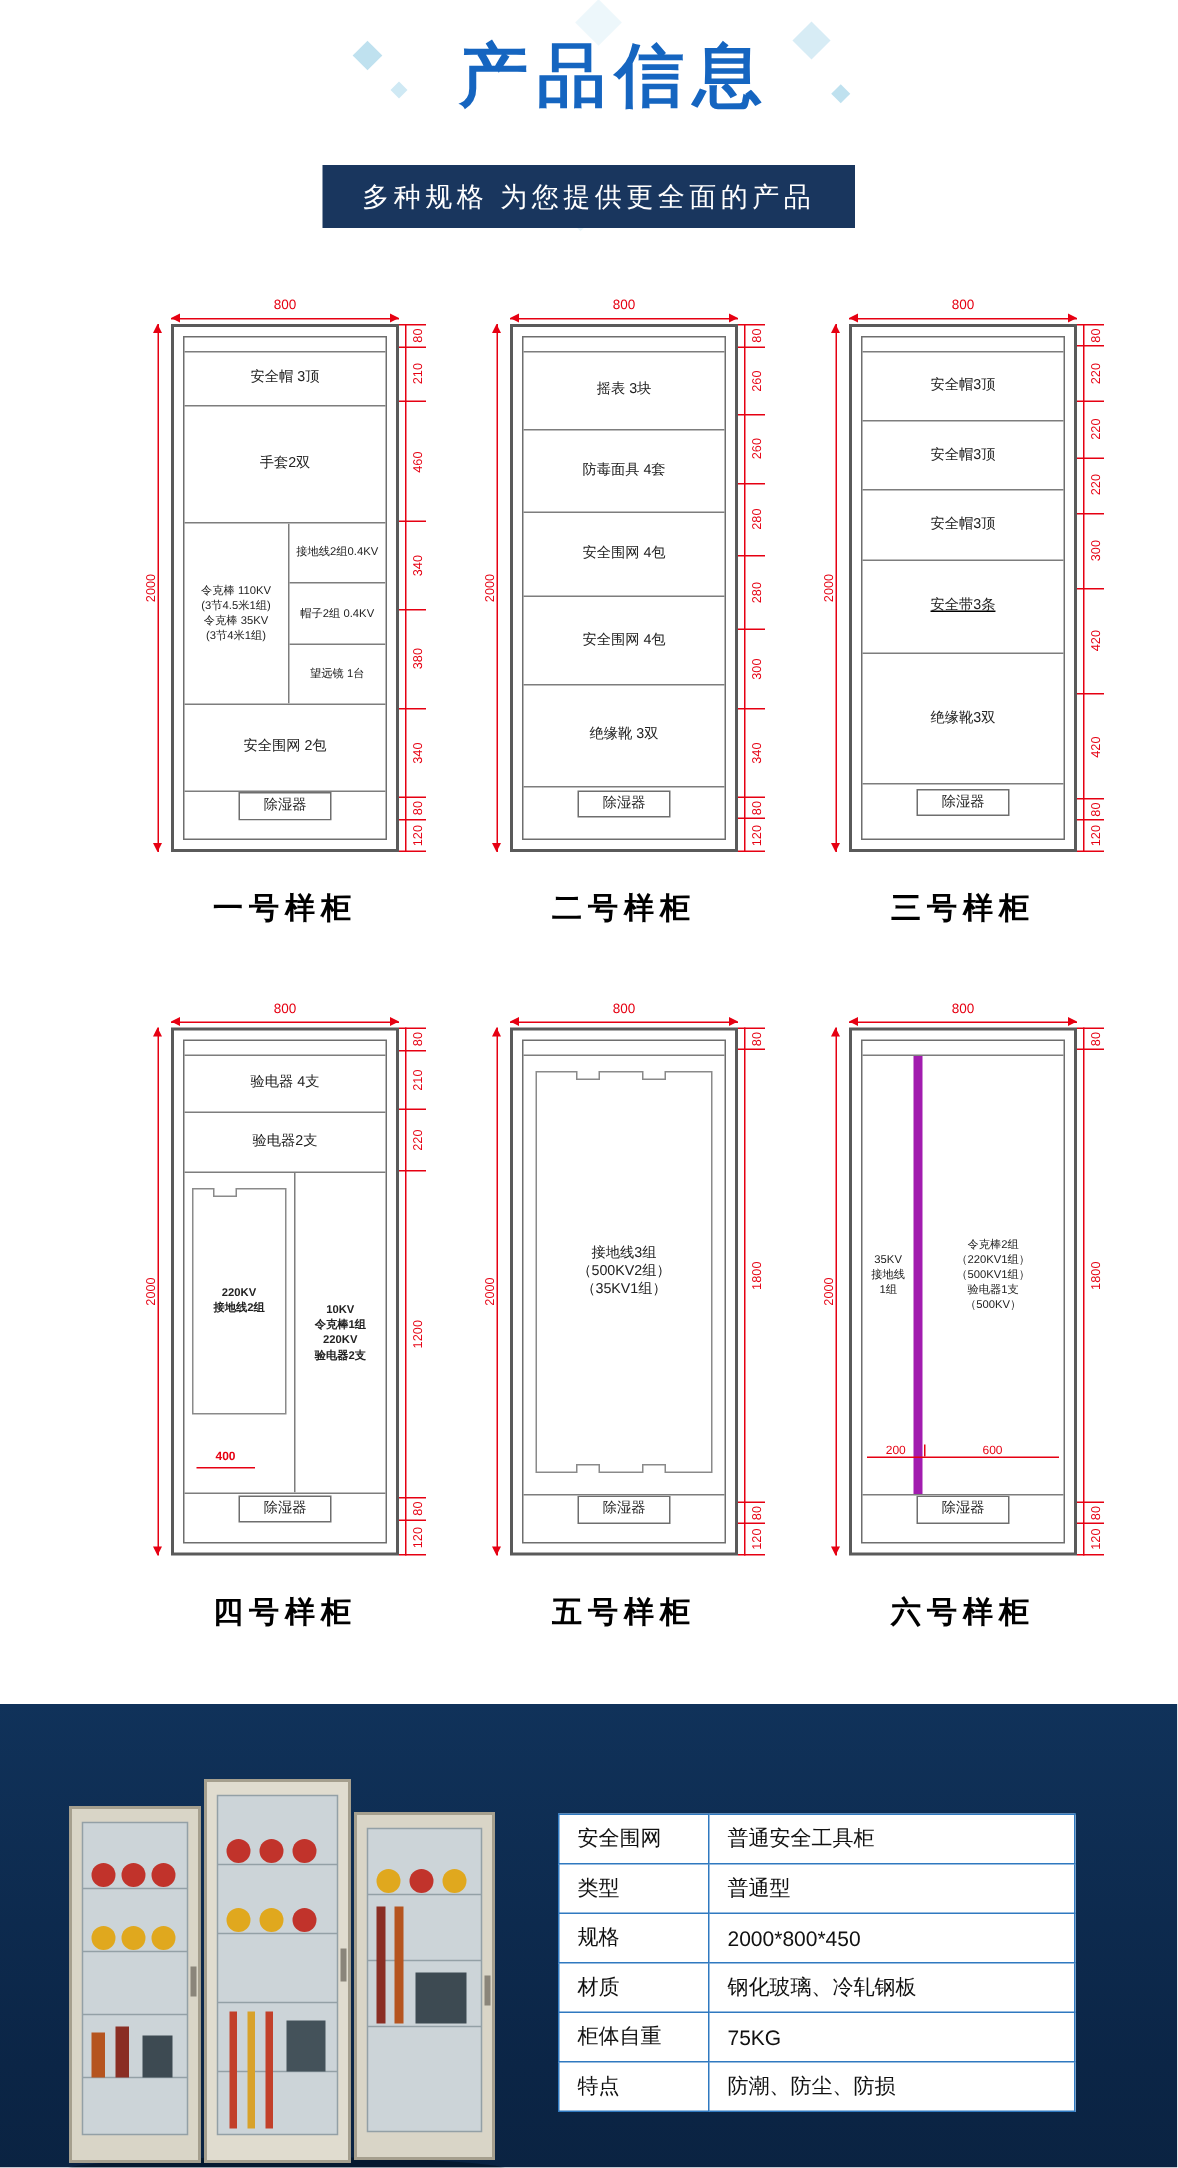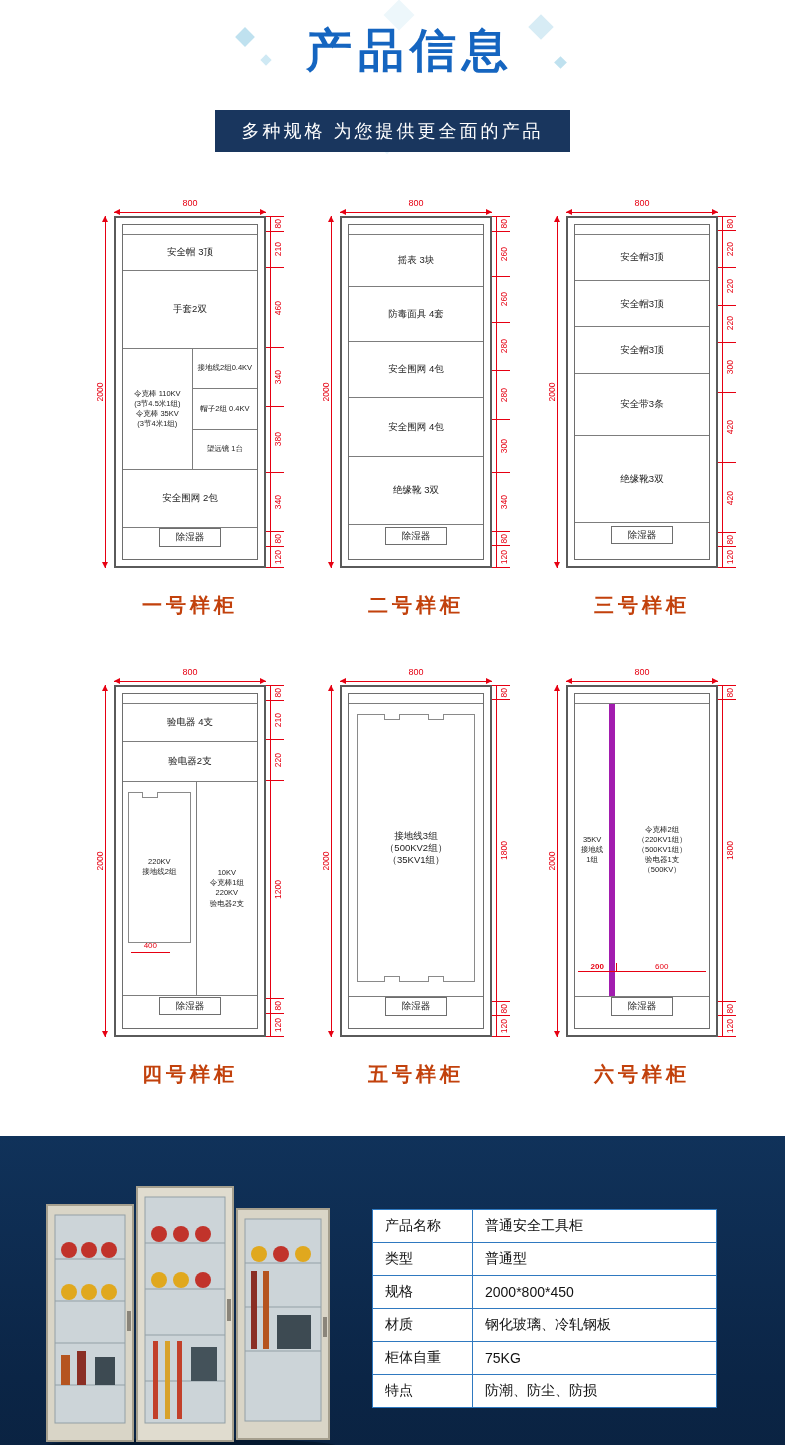--- a/index.html
+++ b/index.html
@@ -48,53 +48,53 @@
   .crow:last-child{border-bottom:none;}
   .lbl{font-size:9.5px;color:#222;text-align:center;white-space:pre-line;line-height:1.3;}
   .lbl.sm{font-size:7.5px;line-height:1.35;}
 
   .t-split{align-items:stretch;}
   .sp-left{width:52%;border-right:1px solid #7d7d7d;display:flex;align-items:center;justify-content:center;position:relative;}
   .sp-right{width:48%;display:flex;flex-direction:column;}
   .sub{flex:1;display:flex;align-items:center;justify-content:center;border-bottom:1px solid #7d7d7d;}
   .sub:last-child{border-bottom:none;}
 
-  .t-split4{align-items:stretch;}
+  .t-split4{align-items:stretch;font-weight:bold;}
   .t-split4 .sp-left{width:55%;}
   .t-split4 .sp-right{width:45%;align-items:center;justify-content:center;}
   .dash-panel{position:absolute;left:5px;right:5px;top:10px;bottom:52px;border:1px solid #8a8a8a;
               display:flex;align-items:center;justify-content:center;}
-  .ldim{position:absolute;left:8px;right:26px;bottom:42px;border-bottom:1px solid #e60012;text-align:center;}
+  .ldim{position:absolute;left:8px;right:26px;bottom:16px;border-bottom:1px solid #e60012;text-align:center;}
   .ldim .dim-num{font-size:8px;}
 
   .notch-panel{position:absolute;left:8px;right:8px;top:10px;bottom:14px;border:1px solid #8a8a8a;
                display:flex;align-items:center;justify-content:center;}
   .notch{position:absolute;width:16px;height:6px;background:#fff;border:1px solid #8a8a8a;}
   .notch.n1{top:-1px;left:22%;border-top:none;}
   .notch.n2{top:-1px;left:60%;border-top:none;}
   .notch.b1{bottom:-1px;left:22%;border-bottom:none;}
   .notch.b2{bottom:-1px;left:60%;border-bottom:none;}
   .t-panel,.t-vsplit{position:relative;}
 
   .v-left{width:30%;height:100%;border-right:6px solid #a21caf;display:flex;align-items:center;justify-content:center;}
   .v-right{width:70%;height:100%;display:flex;align-items:center;justify-content:center;}
   .bdims{position:absolute;left:3px;right:3px;bottom:24px;display:flex;border-bottom:1px solid #e60012;}
   .bdims .dim-num{font-size:8px;text-align:center;}
-  .bd0{width:30%;font-weight:bold;}.bd1{width:70%;border-left:1px solid #e60012;}
+  .bd0{width:30%;}.bd1{width:70%;border-left:1px solid #e60012;}
 
   .t-dehumid{border-bottom:none;}
   .t-dehumid .lbl{border:1.5px solid #6e6e6e;padding:2px 16px;background:#fff;}
 
   .dims-right{position:relative;width:18px;display:flex;flex-direction:column;}
   .dims-right::before{content:'';position:absolute;left:4px;top:0;bottom:0;width:1px;background:#e60012;}
   .seg{flex-basis:0;min-height:0;border-top:1px solid #e60012;display:flex;align-items:center;}
   .seg:last-child{border-bottom:1px solid #e60012;}
   .seg .vnum{margin-left:8px;background:#fff;}
 
-  .cab-name{margin-top:24px;font-size:20px;letter-spacing:4px;color:#c2410c;font-weight:bold;}
+  .cab-name{margin-top:24px;font-size:20px;letter-spacing:4px;color:#000000;font-weight:bold;}
 
   
   .bottom{margin-top:48px;height:345px;background:linear-gradient(180deg,#10325a 0%,#0b2546 70%,#0a2240 100%);
           display:flex;align-items:center;gap:26px;padding:0 58px 0 36px;}
   .photo-wrap{flex:0 0 310px;display:flex;justify-content:center;}
   table.spec{border-collapse:collapse;background:#fff;width:345px;}
   table.spec td{border:1px solid #2f79c0;font-size:14px;color:#111;padding:7px 12px;background:#fff;}
   table.spec td.k{width:100px;}
 </style>
 </head>
@@ -286,21 +286,21 @@
               <div class="cab-inner">
                 <div class="crow t-simple" style="flex-grow: 220;">
                   <span class="lbl">安全帽3顶</span>
                 </div>
                 <div class="crow t-simple" style="flex-grow: 220;">
                   <span class="lbl">安全帽3顶</span>
                 </div>
                 <div class="crow t-simple" style="flex-grow: 220;">
                   <span class="lbl">安全帽3顶</span>
                 </div>
-                <div class="crow t-simple" style="flex-grow: 300;">
+                <div class="crow t-simple" style="flex-grow: 300; text-decoration: underline;">
                   <span class="lbl">安全带3条</span>
                 </div>
                 <div class="crow t-simple" style="flex-grow: 420;">
                   <span class="lbl">绝缘靴3双</span>
                 </div>
                 <div class="crow t-dehumid" style="flex-grow: 115;">
                   <span class="lbl">除湿器</span>
                 </div>
               </div>
             </div>
@@ -572,21 +572,21 @@
           <rect x="226" y="112" width="6" height="78" fill="#b5541f"></rect>
           <rect x="240" y="156" width="34" height="34" fill="#3d4a52"></rect>
           <rect x="286" y="158" width="4" height="20" fill="#8a857a"></rect>
         </g>
       </svg>
     </div>
 
     <table class="spec">
       <tbody>
         <tr>
-          <td class="k">产品名称</td>
+          <td class="k">安全围网</td>
           <td class="v">普通安全工具柜</td>
         </tr>
         <tr>
           <td class="k">类型</td>
           <td class="v">普通型</td>
         </tr>
         <tr>
           <td class="k">规格</td>
           <td class="v">2000*800*450</td>
         </tr>

